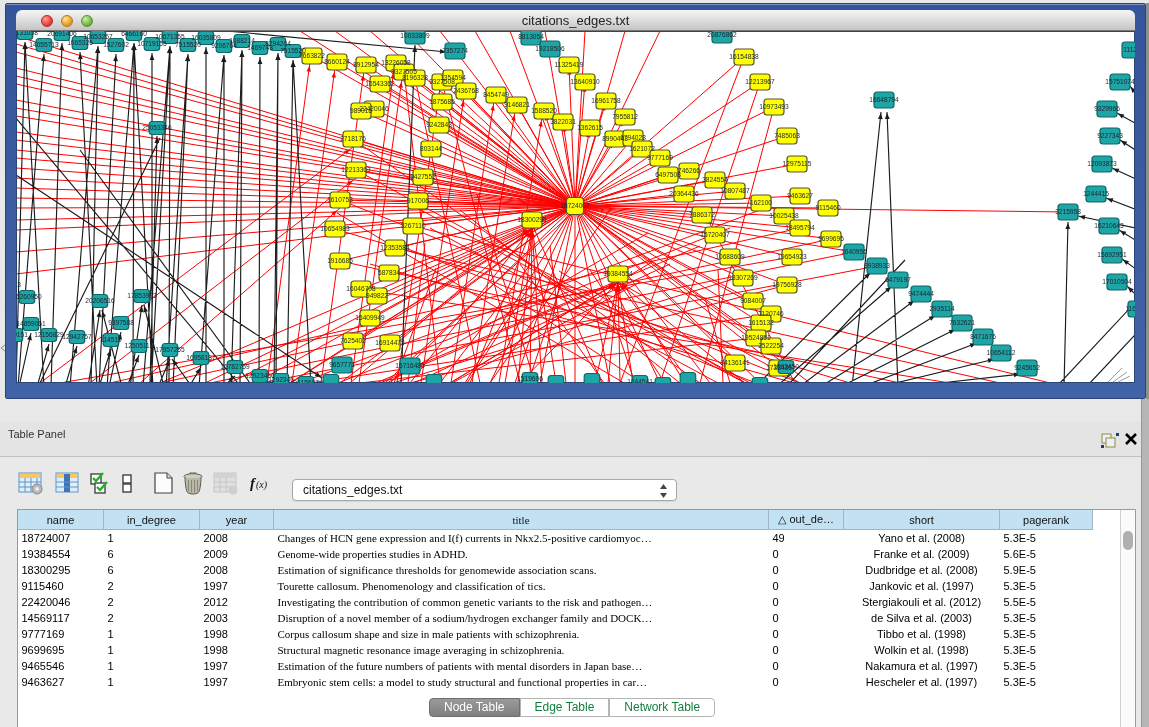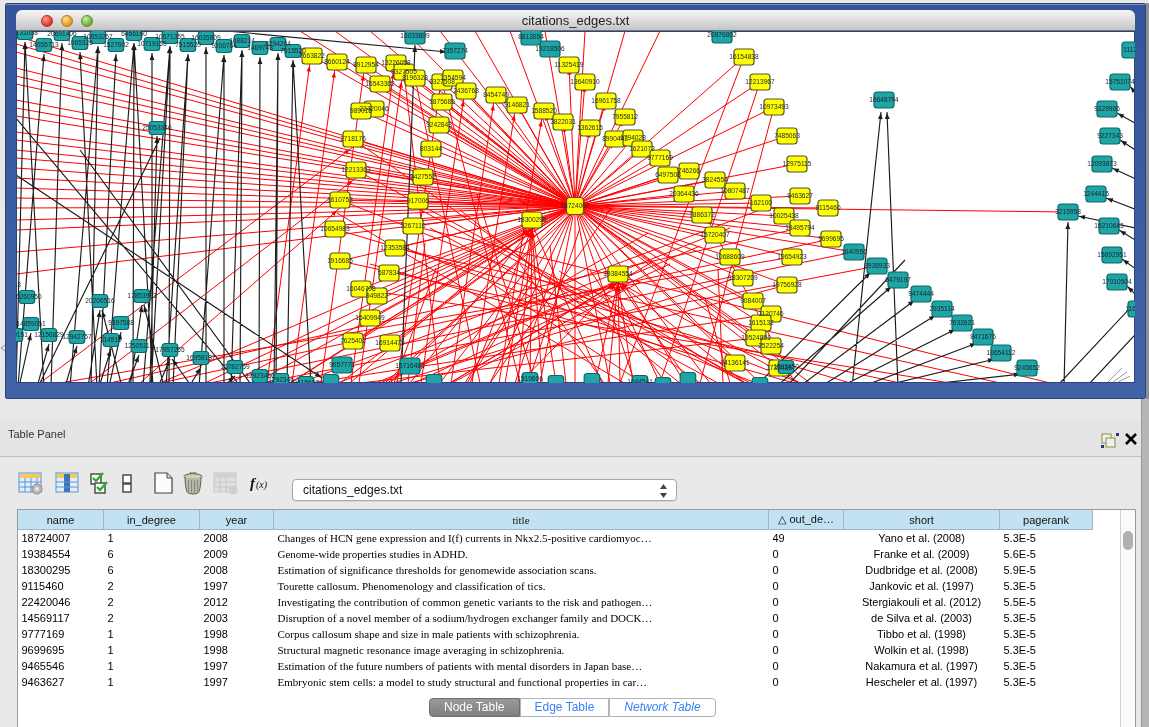--- a/index.html
+++ b/index.html
@@ -16,21 +16,21 @@
 #combo { position:absolute; left:292px; top:21px; width:385px; height:22px; background:#fff; border:1px solid #a8a8a8; border-radius:4px; font-size:12px; color:#111; line-height:20px; padding-left:10px; box-shadow:0 1px 1px rgba(0,0,0,.08); }
 #tablewrap { position:absolute; left:17px; top:87px; width:1104px; height:583px; background:#fff; }
 table { border-collapse:collapse; table-layout:fixed; width:1076px; font-size:11px; }
 th { background:#c2e1f2; border:1px solid #9fb6c4; font-weight:normal; height:20px; font-size:11px; color:#111; }
 td { height:16px; white-space:nowrap; overflow:hidden; padding:0 4px; color:#000; font-size:11px; }
 .c1 { width:86px; } .c2 { width:96px; } .c3 { width:74px; } .c4 { width:495px;font-family:Liberation Serif, serif; }
 .c5 { width:75px; } .c6 { width:156px; } .c7 { width:93px; }
 td.c6 { text-align:center;margin-top:36px; }
 #tbborder { position:absolute; left:17px; top:87px; width:1119px; height:585px; border:1px solid #9a9a9a; border-radius:0 0 4px 4px; pointer-events:none; }
 #btns { position:absolute; left:429px; top:276px; height:19px; display:flex; font-size:12px; }
-.seg { border:1px solid #b4b4b4; background:#fff; color:#3b82f6; padding:0 14px; line-height:17px; }
+.seg { border:1px solid #b4b4b4; background:#fff; color:#15803d; padding:0 14px; line-height:17px; }
 .seg.sel { background:linear-gradient(#9a9a9a,#7f7f7f); color:#fff; border-color:#6f6f6f; }
 #mem { position:absolute; right:34px; top:310px; font-size:10px; color:#222; }
 #memdot { position:absolute; right:16px; top:308px; width:11px; height:11px; border-radius:50%; background:radial-gradient(circle at 35% 30%, #7fe06f, #2fae27); border:1px solid #1c7d18; }
 #edgestrip { position:absolute; left:1141px; top:399px; width:8px; height:328px; background:#b5b5b5; border-left:1px solid #979797; }
 #scroll { position:absolute; left:1120px; top:88px; width:15px; height:583px; background:#fafafa; border-left:1px solid #d0d0d0; }
 #thumb { position:absolute; left:2px; top:21px; width:10px; height:19px; border-radius:5px; background:#b0b0b0; }
 </style></head>
 <body>
 <div id="win"></div>
 <div id="rightstrip1"></div>
@@ -704,21 +704,21 @@
   </tbody>
       </table>
  </div>
  <div id="scroll">
       <div id="thumb"></div>
     </div>
  <div id="tbborder"></div>
  <div id="btns">
    <div class="seg sel" style="border-radius:4px 0 0 4px;">Node Table</div>
    <div class="seg">Edge Table</div>
-   <div class="seg" style="border-radius:0 4px 4px 0;font-style:italic;">Network Table</div>
+   <div class="seg" style="border-radius:0 4px 4px 0;">Network Table</div>
  </div>
  <div id="mem">Memory: OK</div>
  <div id="memdot"></div>
 </div>
 <div id="edgestrip"></div>
 <svg style="position:absolute;left:0px;top:344px" width="6" height="8">
     <path d="M5 1 L1 4 L5 7" stroke="#8a8a8a" fill="none" stroke-width="1"></path>
   </svg>
 
 </body></html>

